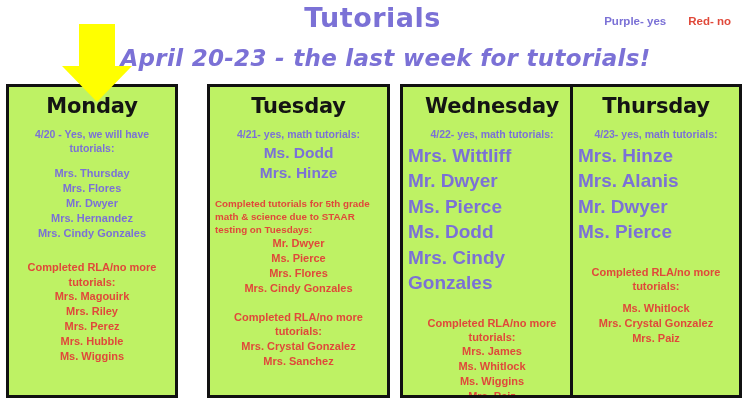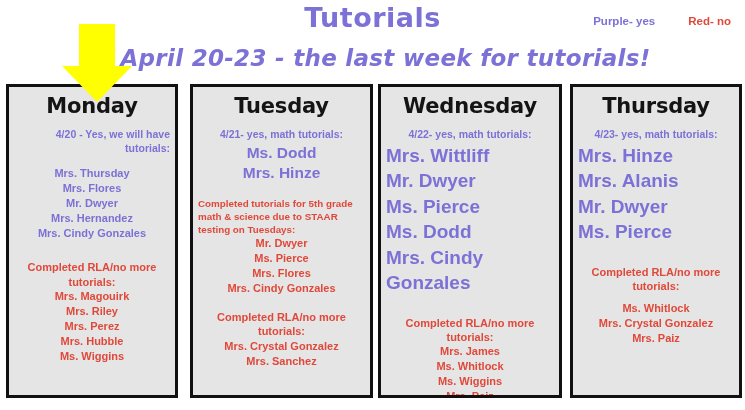--- a/index.html
+++ b/index.html
@@ -30,21 +30,21 @@
     font-size: 27px;
     font-weight: bold;
     letter-spacing: 0.5px;
     color: #7b71d6;
   }
   .legend {
     position: absolute;
     right: 14px;
     top: 15px;
     display: flex;
-    gap: 33px;
+    gap: 22px;
     align-items: baseline;
     font-size: 11.5px;
     font-weight: bold;
   }
   .legend-purple { color: #7b71d6; }
   .legend-red    { color: #e0493a; }
 
   .subtitle {
     position: absolute;
     left: 0;
@@ -93,48 +93,48 @@
     position: absolute;
     left: 0;
     top: 84px;
     width: 745px;
     height: 316px;
   }
   .card {
     position: absolute;
     top: 0;
     height: 314px;
-    background: #e5e5e5;
+    background: #bef264;
     border: 3px solid #111111;
     box-sizing: border-box;
     overflow: hidden;
     padding: 4px 5px 0 5px;
   }
   .card-mon  { left: 6px;   width: 172px; }
-  .card-tue  { left: 190px; width: 183px; }
-  .card-wed  { left: 378px; width: 184px; }
+  .card-tue  { left: 207px; width: 183px; }
+  .card-wed  { left: 400px; width: 184px; }
   .card-thu  { left: 570px; width: 172px; }
 
   .day-name {
     text-align: center;
     font-family: "DejaVu Sans", sans-serif;
     font-size: 21px;
     font-weight: bold;
     color: #141414;
     margin: 3px 0 10px 0;
     letter-spacing: -0.2px;
   }
 
   .purple-block { color: #7b71d6; font-weight: bold; }
   .red-block    { color: #e0493a; font-weight: bold; }
 
   .lead {
     font-size: 10.5px;
     line-height: 1.32;
-    text-align: right;
+    text-align: center;
     margin-bottom: 2px;
   }
   .lead-center {
     font-size: 10.5px;
     line-height: 1.32;
     text-align: center;
     margin-bottom: 1px;
   }
   .name-list {
     text-align: center;

